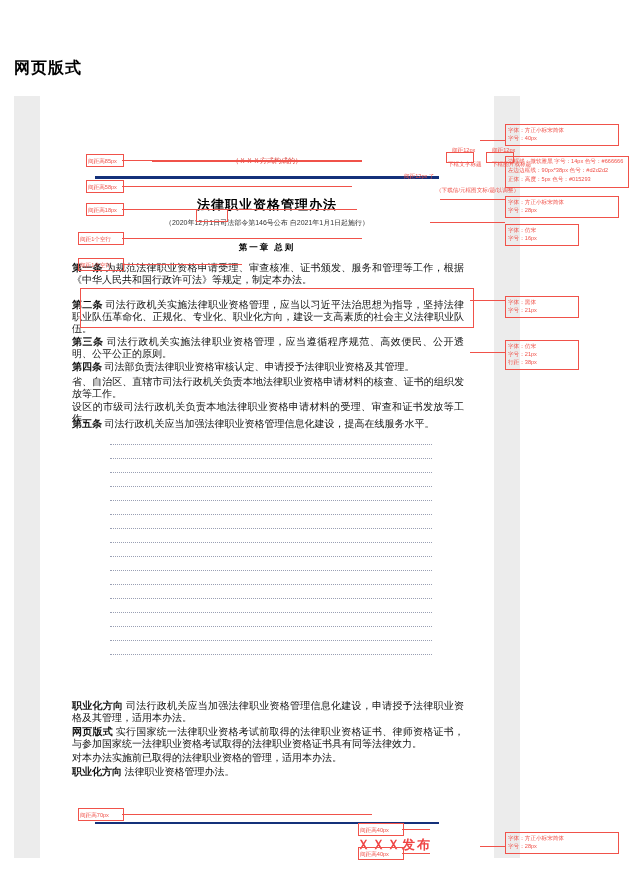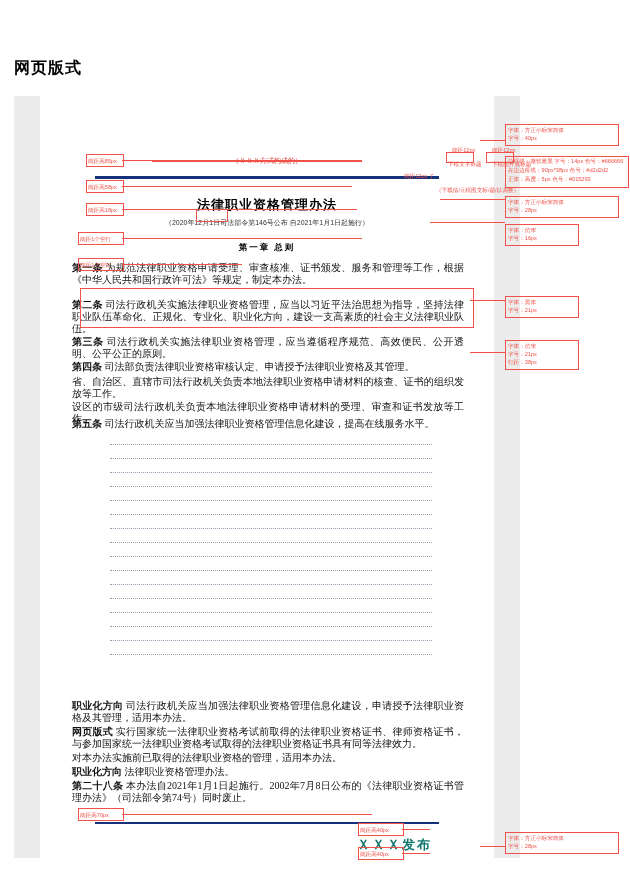--- a/index.html
+++ b/index.html
@@ -73,21 +73,21 @@
   .fill{
     position:absolute;left:70px;right:62px;
     border-top:1px dotted #9aa0b4;height:0;
   }
   .footer-rule{
     position:absolute;left:55px;right:55px;height:2px;background:#14317a;
   }
   .issuer{
     position:absolute;right:62px;
     font-family:"Liberation Serif","DejaVu Serif",serif;
-    font-size:13px;font-weight:bold;color:#0f766e;letter-spacing:2px;
+    font-size:13px;font-weight:bold;color:#ef4444;letter-spacing:2px;
   }
 
   
   .ann-line{position:absolute;background:#f0524a;height:1px;}
   .ann-box{position:absolute;border:1px solid #f0524a;}
   .ann-label{
     position:absolute;font-size:5.6px;color:#f0524a;white-space:nowrap;
     line-height:8px;
   }
   .ann-tag{
@@ -167,24 +167,20 @@
     <b>网页版式</b>
     <span>实行国家统一法律职业资格考试前取得的法律职业资格证书、律师资格证书，与参加国家统一法律职业资格考试取得的法律职业资格证书具有同等法律效力。</span>
   </div>
   <div class="para" style="top:656px">
     <span>对本办法实施前已取得的法律职业资格的管理，适用本办法。</span>
   </div>
   <div class="para" style="top:670px">
     <b>职业化方向</b>
     <span>法律职业资格管理办法。</span>
   </div>
-  <div class="para" style="top:684px">
-    <b>第二十八条</b>
-    <span>本办法自2021年1月1日起施行。2002年7月8日公布的《法律职业资格证书管理办法》（司法部令第74号）同时废止。</span>
-  </div>
 
   <div class="footer-rule" style="top:726px"></div>
   <div class="issuer" style="top:740px">ＸＸＸ发布</div>
 </div>
 
 <div class="ann-box" style="left:86px;top:154px;width:36px;height:11px;"></div>
 <div class="ann-label" style="left:88px;top:157px;">间距高85px</div>
 <div class="ann-line" style="left:122px;top:160px;width:105px;"></div>
 <div class="ann-line" style="left:152px;top:160px;width:210px;height:2px;background:#f0524a;"></div>
 

